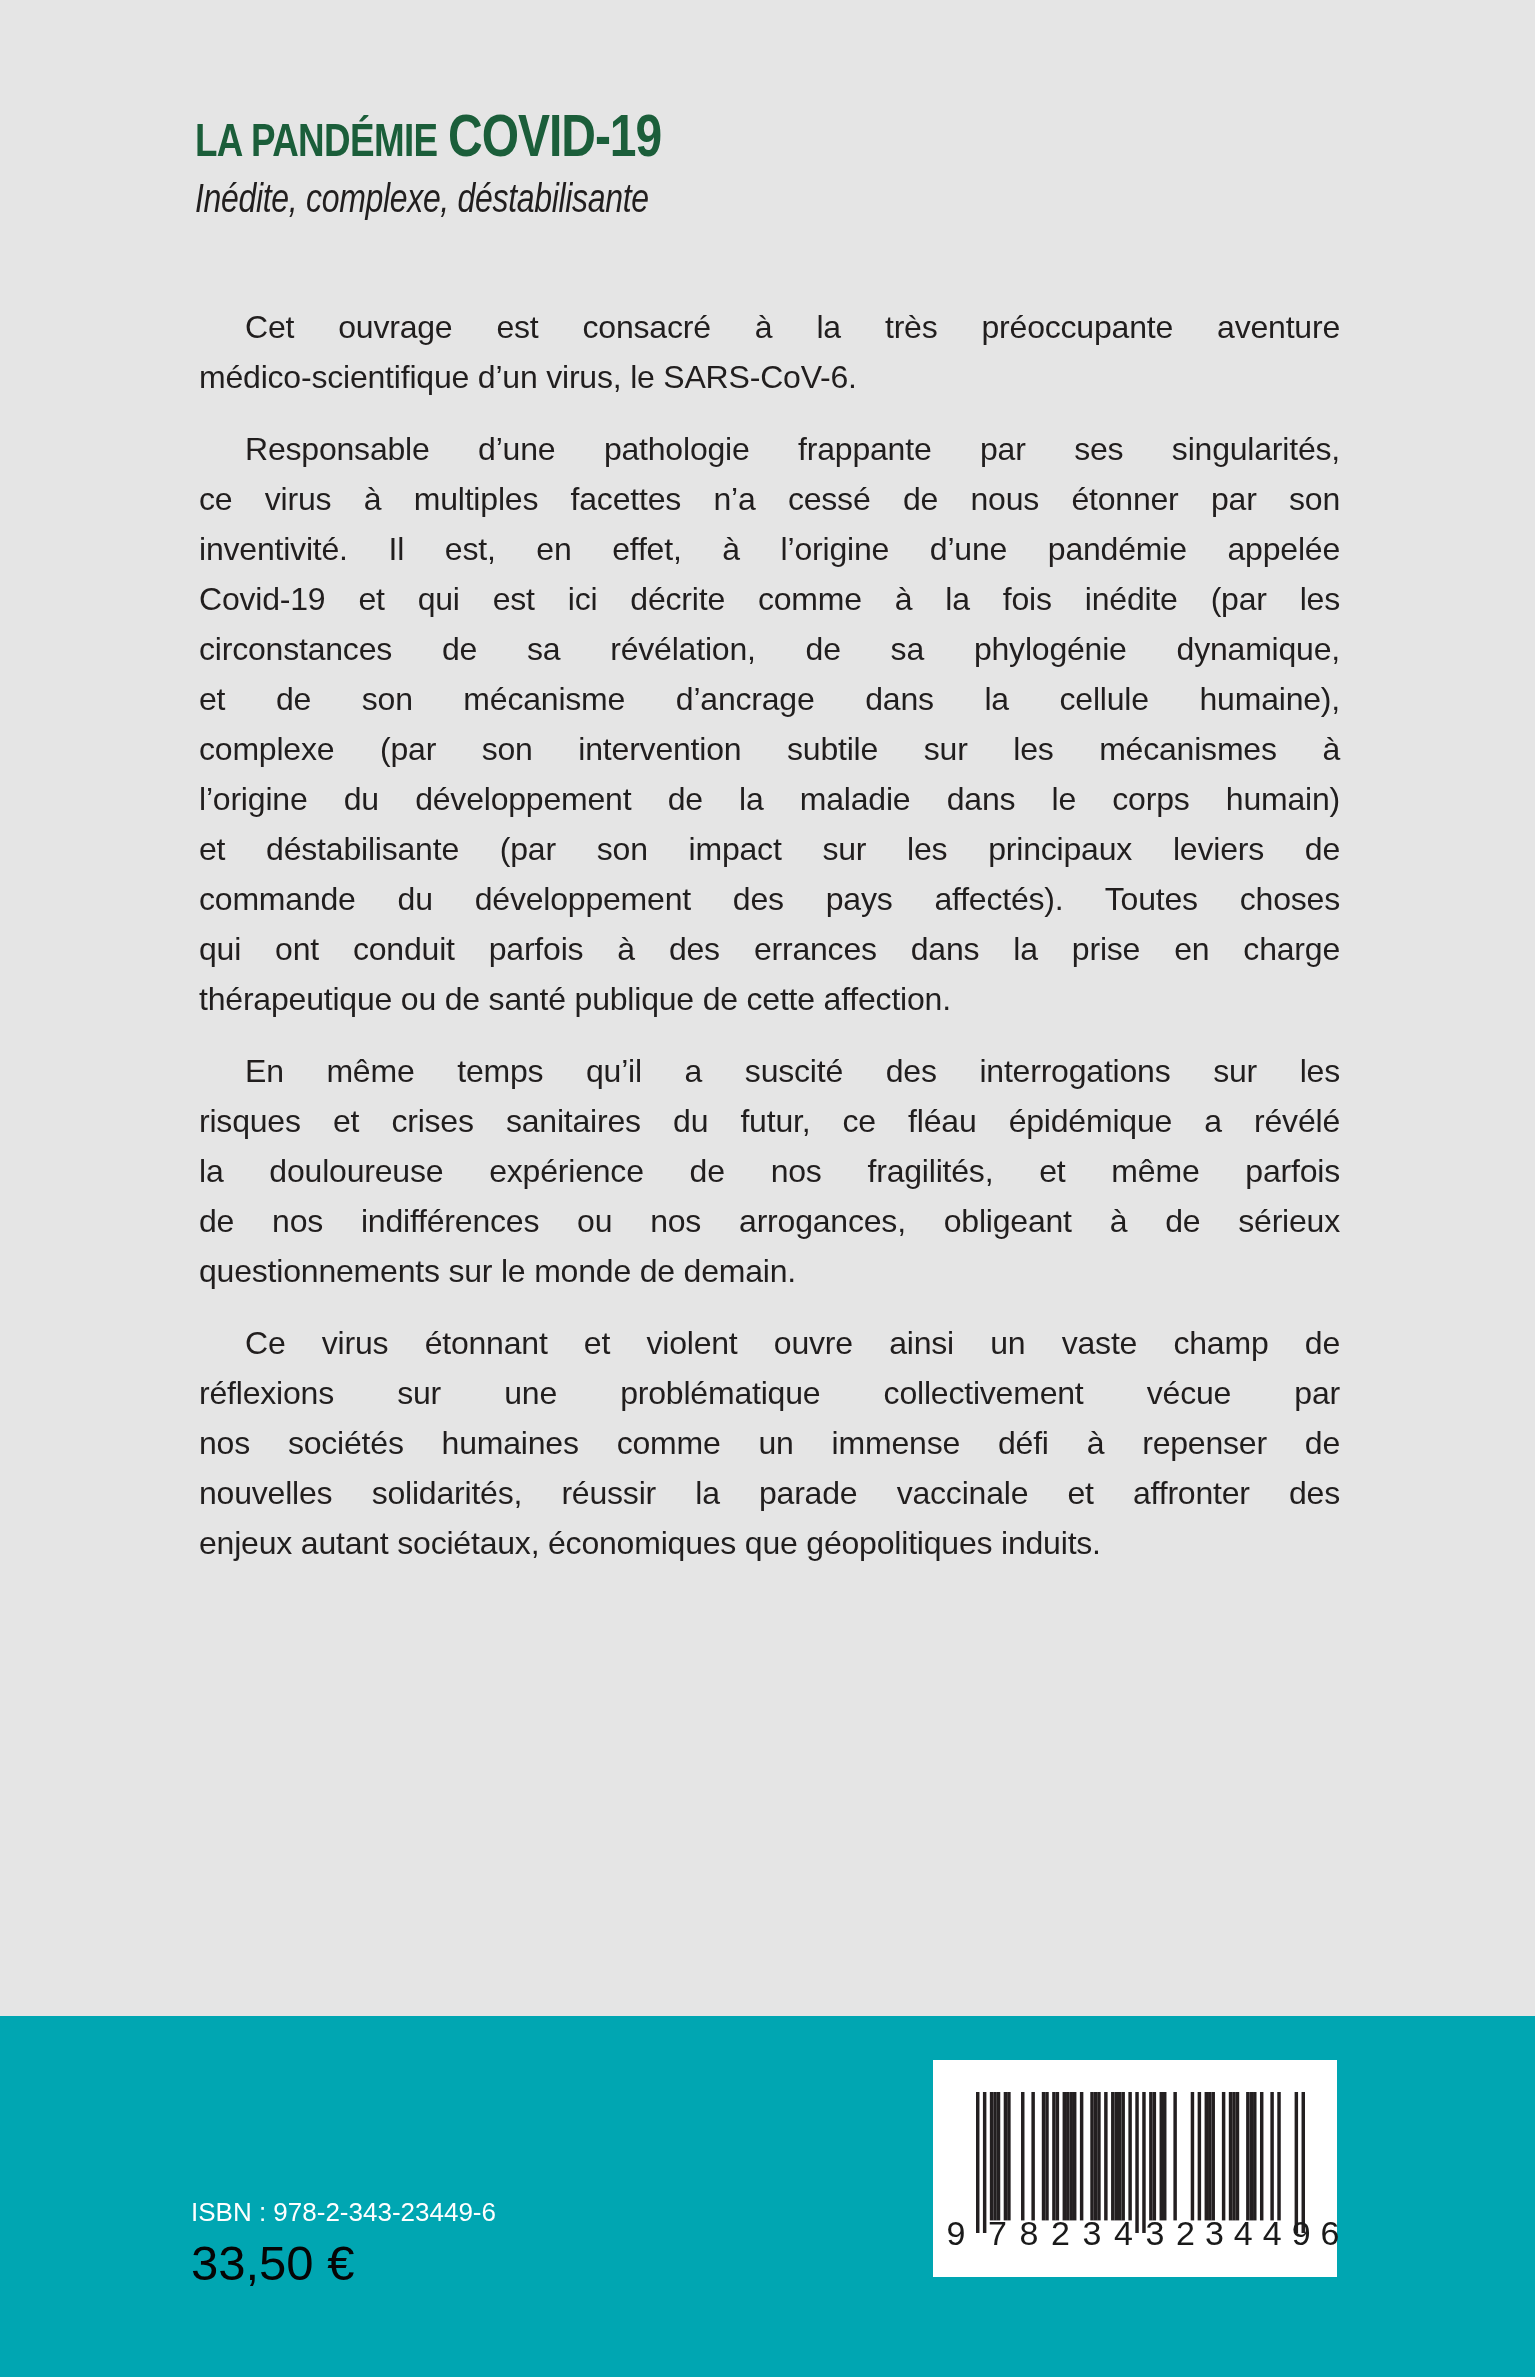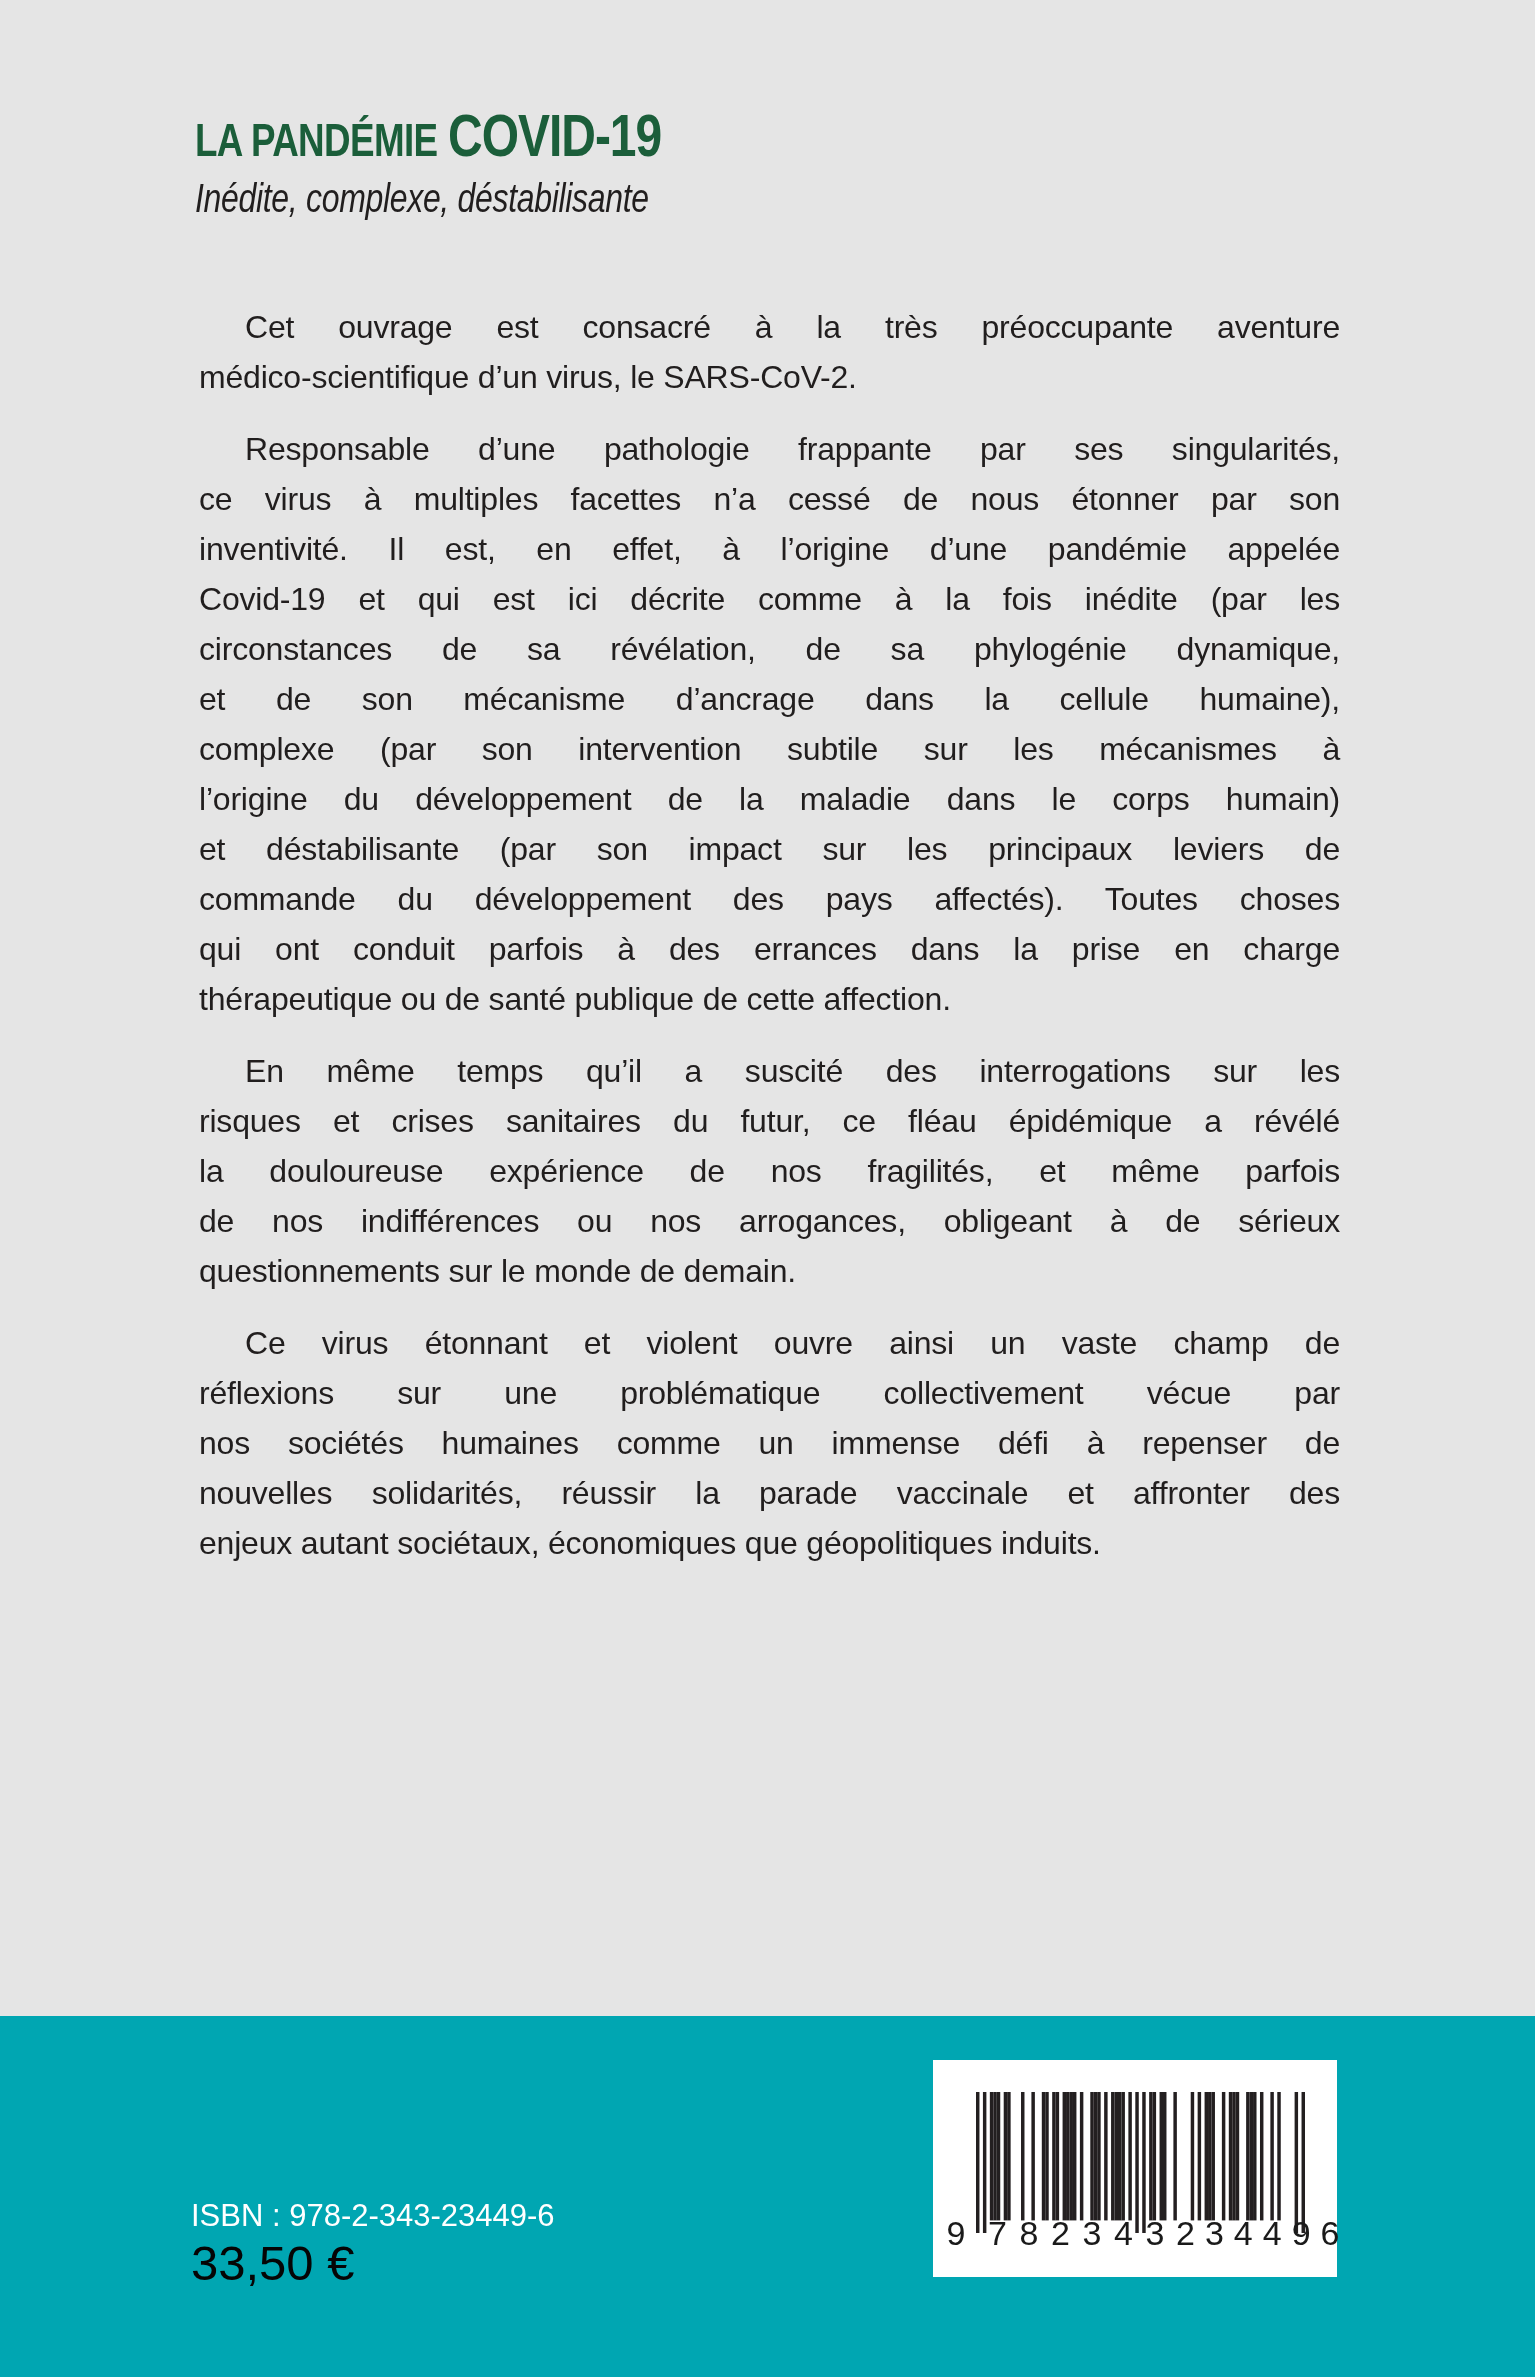--- a/index.html
+++ b/index.html
@@ -30,21 +30,21 @@
 
   
   .bio{
     position:absolute;left:199px;top:1733px;width:1141px;
     font-style:italic;font-size:34px;line-height:43px;text-align:justify;
   }
   .bio-name{font-weight:bold;}
 
   
   .band{position:absolute;left:0;top:2016px;width:1535px;height:362px;background:var(--teal,#00a6b2);}
-  .isbn{position:absolute;left:191px;top:181px;font-size:31px;line-height:1.2;color:#ffffff;}
+  .isbn{position:absolute;left:191px;top:181px;font-size:26px;line-height:1.2;color:#ffffff;}
   .price{position:absolute;left:191px;top:221px;font-size:49px;line-height:1.1;color:#050505;}
 
   .barcode{position:absolute;left:933px;top:44px;width:404px;height:217px;background:#ffffff;}
   .bars{position:absolute;left:43px;top:32px;width:329px;height:141px;display:block;}
   .digits{position:absolute;left:0;top:156px;width:100%;height:37px;font-size:34px;line-height:1;color:#1a1a1a;}
   .digit-nine{position:absolute;left:13.4px;}
   .digit-group-1{position:absolute;left:55px;letter-spacing:12.6px;}
   .digit-group-2{position:absolute;left:243px;letter-spacing:10px;}
 </style>
 </head>
@@ -55,21 +55,21 @@
   <div class="header">
     <div class="title-line">
       <span class="title-prefix">LA PANDÉMIE</span><span class="title-main">COVID-19</span>
     </div>
     <div class="subtitle">Inédite, complexe, déstabilisante</div>
   </div>
 
   <div class="synopsis">
       <div class="para">
         <div class="line first">Cet ouvrage est consacré à la très préoccupante aventure</div>
-        <div class="line last">médico-scientifique d’un virus, le SARS-CoV-2.</div>
+        <div class="line last">médico-scientifique d’un virus, le SARS-CoV-6.</div>
       </div>
       <div class="para">
         <div class="line first">Responsable d’une pathologie frappante par ses singularités,</div>
         <div class="line">ce virus à multiples facettes n’a cessé de nous étonner par son</div>
         <div class="line">inventivité. Il est, en effet, à l’origine d’une pandémie appelée</div>
         <div class="line">Covid-19 et qui est ici décrite comme à la fois inédite (par les</div>
         <div class="line">circonstances de sa révélation, de sa phylogénie dynamique,</div>
         <div class="line">et de son mécanisme d’ancrage dans la cellule humaine),</div>
         <div class="line">complexe (par son intervention subtile sur les mécanismes à</div>
         <div class="line">l’origine du développement de la maladie dans le corps humain)</div>

